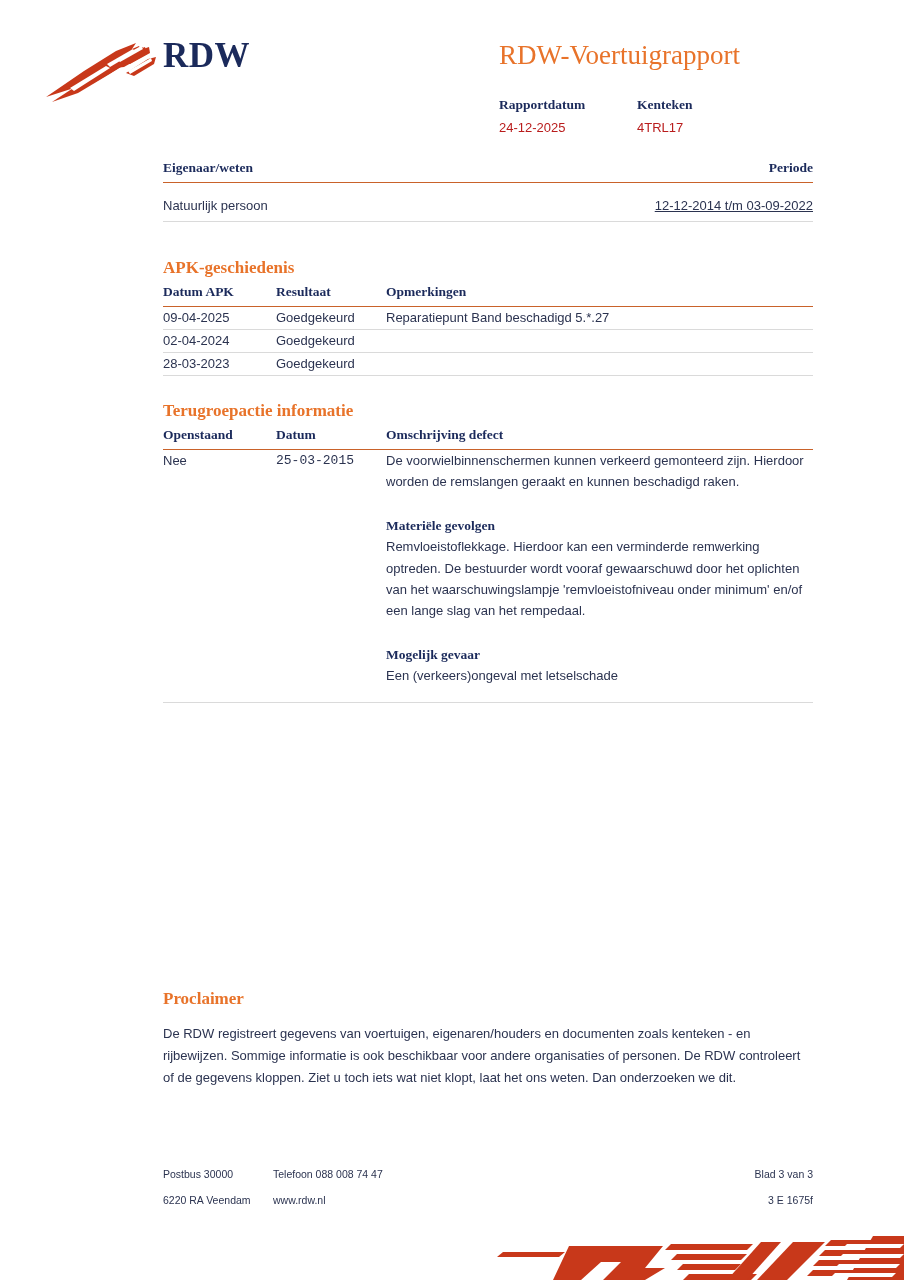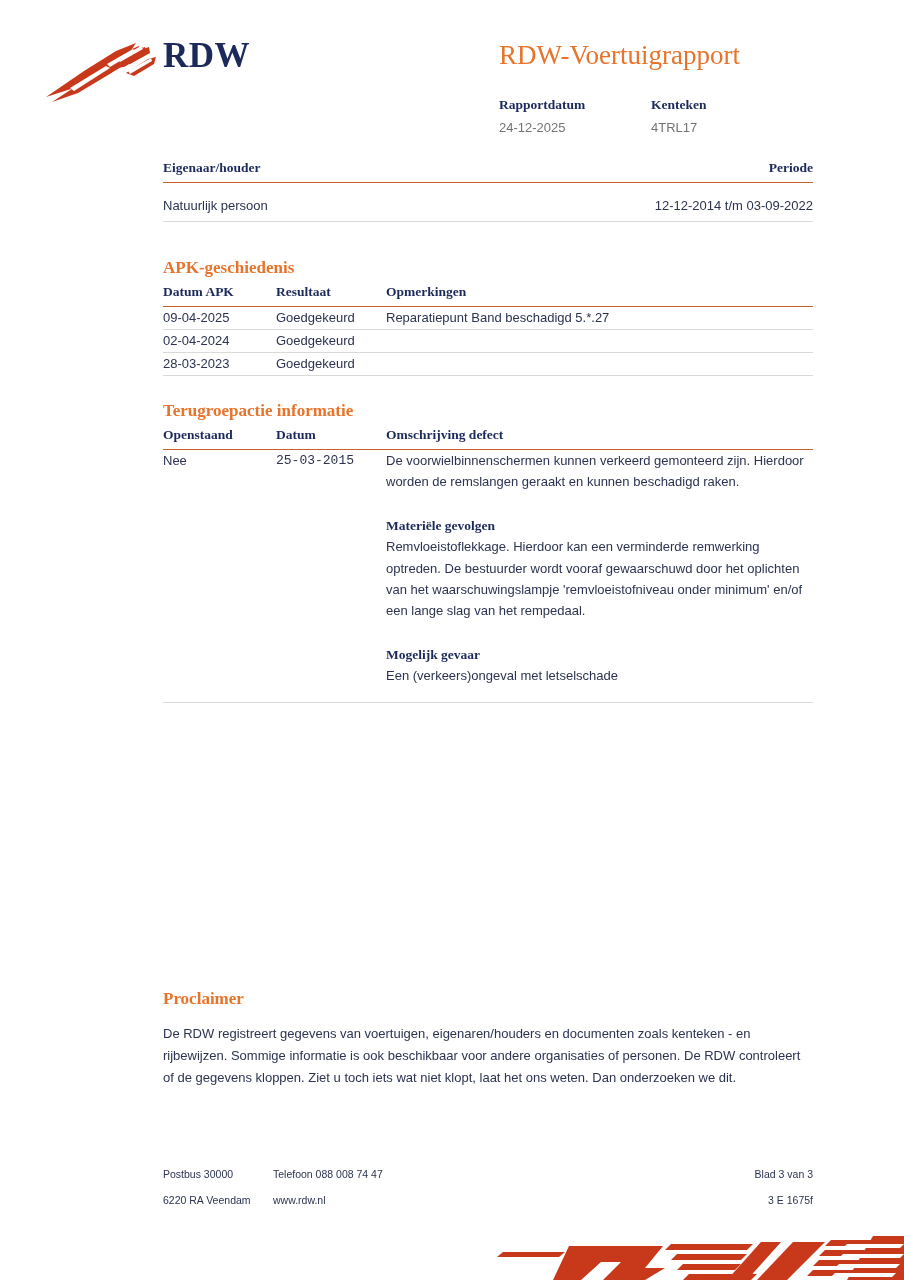--- a/index.html
+++ b/index.html
@@ -58,33 +58,33 @@
     position: absolute;
     left: 499px;
     top: 97px;
     width: 330px;
   }
   .meta-col {
     position: absolute;
     top: 0;
   }
   .meta-col.a { left: 0; }
-  .meta-col.b { left: 152px; }
+  .meta-col.b { left: 138px; }
   .meta-label {
     font-family: "Liberation Serif", serif;
     font-weight: 700;
     font-size: 13.5px;
     color: #1b2a5b;
     line-height: 1.25;
     white-space: nowrap;
   }
   .meta-value {
     font-family: "Liberation Sans", sans-serif;
     font-size: 13px;
-    color: #737373;
+    color: #b91c1c;
     line-height: 1.25;
     margin-top: 6px;
     white-space: nowrap;
   }
 
   
   .block {
     position: absolute;
     left: 163px;
     width: 650px;
@@ -126,20 +126,21 @@
     position: absolute;
     top: 0;
     font-family: "Liberation Sans", sans-serif;
     font-size: 13px;
     color: #2b3350;
     line-height: 1.55;
     white-space: nowrap;
   }
   .cell.right {
     right: 0;
+    text-decoration: underline;
   }
 
   
   .c1 { left: 0px; }
   .c2 { left: 113px; }
   .c3 { left: 223px; width: 427px; }
 
   
   .owner-row { height: 38px; text-align: right; }
   .owner-row .cell { top: 13px; }
@@ -262,21 +263,21 @@
       <div class="meta-value">24-12-2025</div>
     </div>
     <div class="meta-col b">
       <div class="meta-label">Kenteken</div>
       <div class="meta-value">4TRL17</div>
     </div>
   </div>
 
   <div class="block" style="top:160px;">
     <div class="head-row">
-      <div class="head-cell c1">Eigenaar/houder</div>
+      <div class="head-cell c1">Eigenaar/weten</div>
       <div class="head-cell right">Periode</div>
     </div>
     <div class="data-row owner-row">
       <div class="cell c1">Natuurlijk persoon</div>
       <div class="cell right">12-12-2014 t/m 03-09-2022</div>
     </div>
   </div>
 
   <div class="block" style="top:258px;">
     <div class="section-title">APK-geschiedenis</div>

